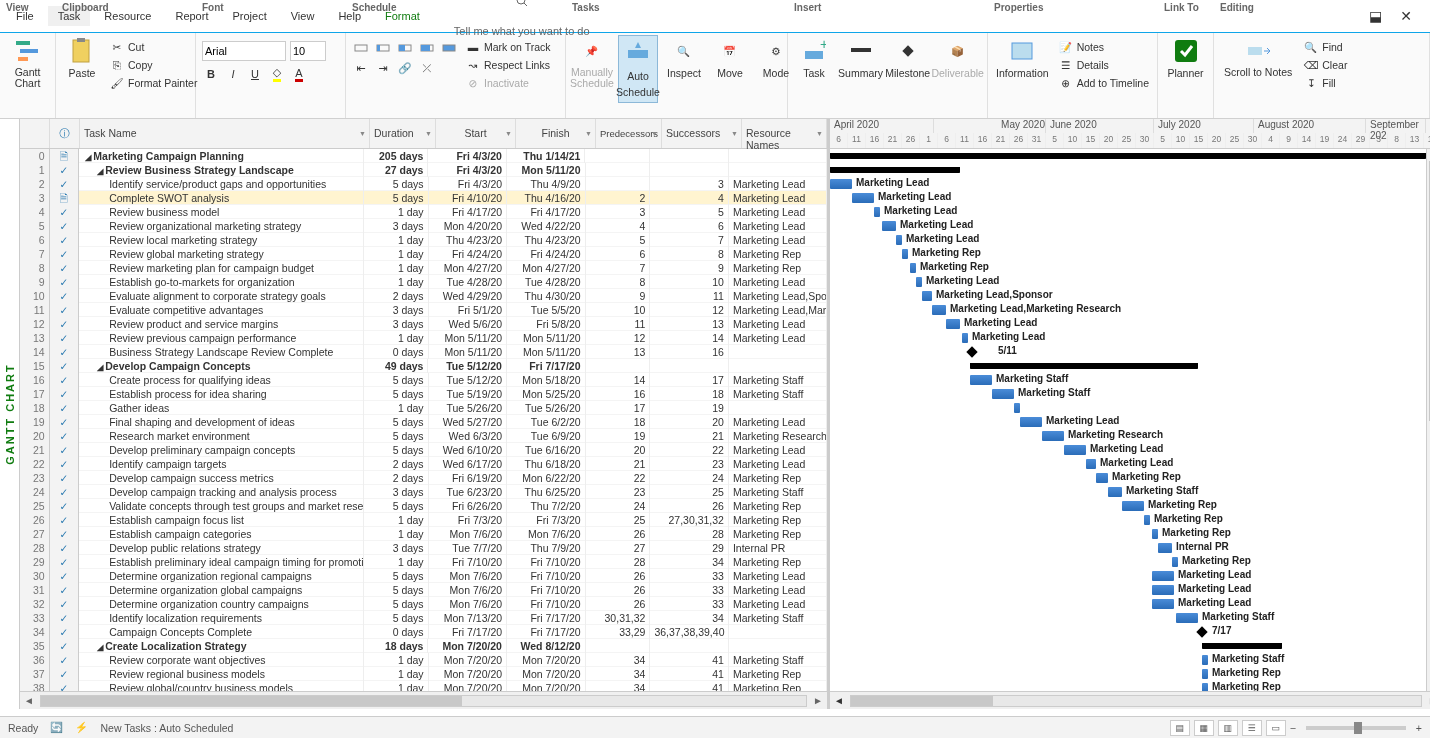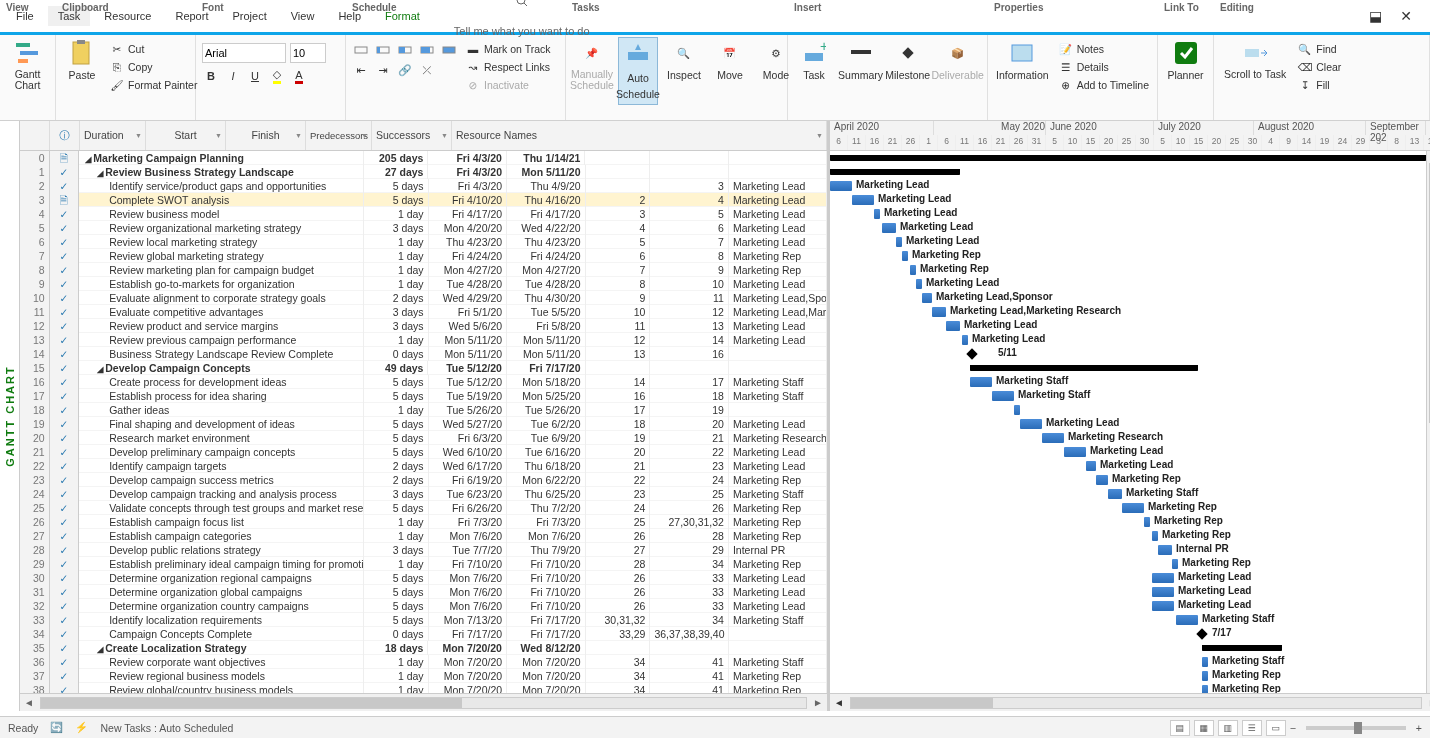--- a/index.html
+++ b/index.html
@@ -1,19 +1,19 @@
 <!DOCTYPE html>
 <html><head>
 <meta charset="utf-8">
 <style>
 * { box-sizing: border-box; margin: 0; padding: 0; font-family: "Segoe UI", Arial, sans-serif; }
 body { background: #fff; font-size: 11px; color: #333; overflow: hidden; width: 1430px; height: 738px; position: relative; }
 
 
-.menubar { display: flex; align-items: center; height: 14px; border-bottom: 3px solid #0ea5e9; padding: 16px 6px; gap: 4px; }
+.menubar { display: flex; align-items: center; height: 14px; border-bottom: 1px solid #0ea5e9; padding: 16px 6px; gap: 4px; }
 .menubar .mi { padding: 4px 10px; cursor: pointer; }
 .menubar .mi.active { background: #f0f0f0; }
 .menubar .mi.format { color: #107C10; }
 .menubar .search { display: flex; align-items: center; gap: 18px; color: #666; margin-left: 20px; flex-direction: column; }
 .menubar .winbtns { margin-left: auto; display: flex; gap: 18px; padding-right: 12px; font-size: 14px; color: #333; }
 
 
 .ribbon { display: flex; height: 86px; border-bottom: 1px solid #d0d0d0; background: #fafafa; }
 .rgroup { border-right: 1px solid #e0e0e0; display: flex; flex-direction: column; padding: 2px 6px 0 6px; }
 .rgroup .gbody { flex: 1; display: flex; align-items: flex-start; gap: 6px; }
@@ -352,21 +352,21 @@
 
   <div class="rgroup" style="flex:1">
     <div class="gbody">
       <div class="bigbtn">
           <span class="ico">
             <svg width="24" height="24">
               <rect x="2" y="8" width="14" height="8" fill="#bde"></rect>
               <path d="M18 12 L24 12 M21 9 L24 12 L21 15" stroke="#59d" fill="none"></path>
             </svg>
           </span>
-          <span style="line-height:11px">Scroll to Task</span>
+          <span style="line-height:11px">Scroll to Notes</span>
         </div>
       <div class="smallcol" style="padding-top:4px">
         <div class="smallrow">
             <span class="ico">🔍</span>
             <span>Find</span>
           </div>
         <div class="smallrow">
             <span class="ico">⌫</span>
             <span>Clear</span>
           </div>
@@ -382,20 +382,21 @@
 
 <div class="workarea">
   <div class="sidelabel">
       <span>GANTT CHART</span>
     </div>
 
   <div class="leftpane">
     <div class="colhdr">
       <div style="width:30px"></div>
       <div style="width:30px;text-align:center;color:#2a7ab0">ⓘ</div>
+      <div style="width:290px"><span>Task Name</span><span class="dd">▼</span></div>
       <div style="width:66px"><span>Duration</span><span class="dd">▼</span></div>
       <div style="width:80px;text-align:center"><span>Start</span><span class="dd">▼</span></div>
       <div style="width:80px;text-align:center"><span>Finish</span><span class="dd">▼</span></div>
       <div style="width:66px"><span style="font-size:9.5px">Predecessors</span><span class="dd">▼</span></div>
       <div style="width:80px"><span>Successors</span><span class="dd">▼</span></div>
       <div style="flex:1"><span>Resource Names</span><span class="dd">▼</span></div>
     </div>
     <div class="grid" id="grid">
         <div class="row">
           <div class="c-num">0</div>
@@ -569,21 +570,21 @@
           <div class="c-dur bold">49 days</div>
           <div class="c-start bold">Tue 5/12/20</div>
           <div class="c-finish bold">Fri 7/17/20</div>
           <div class="c-pred"></div>
           <div class="c-succ"></div>
           <div class="c-res"></div>
         </div>
         <div class="row">
           <div class="c-num">16</div>
           <div class="c-ind">✓</div>
-          <div class="c-name" style="padding-left:30px">Create process for development ideas</div>
+          <div class="c-name" style="padding-left:30px">Create process for qualifying ideas</div>
           <div class="c-dur">5 days</div>
           <div class="c-start">Tue 5/12/20</div>
           <div class="c-finish">Mon 5/18/20</div>
           <div class="c-pred">14</div>
           <div class="c-succ">17</div>
           <div class="c-res">Marketing Staff</div>
         </div>
         <div class="row">
           <div class="c-num">17</div>
           <div class="c-ind">✓</div>
@@ -615,21 +616,21 @@
           <div class="c-finish">Tue 6/2/20</div>
           <div class="c-pred">18</div>
           <div class="c-succ">20</div>
           <div class="c-res">Marketing Lead</div>
         </div>
         <div class="row">
           <div class="c-num">20</div>
           <div class="c-ind">✓</div>
           <div class="c-name" style="padding-left:30px">Research market environment</div>
           <div class="c-dur">5 days</div>
-          <div class="c-start">Fri 6/3/20</div>
+          <div class="c-start">Wed 6/3/20</div>
           <div class="c-finish">Tue 6/9/20</div>
           <div class="c-pred">19</div>
           <div class="c-succ">21</div>
           <div class="c-res">Marketing Research</div>
         </div>
         <div class="row">
           <div class="c-num">21</div>
           <div class="c-ind">✓</div>
           <div class="c-name" style="padding-left:30px">Develop preliminary campaign concepts</div>
           <div class="c-dur">5 days</div>

